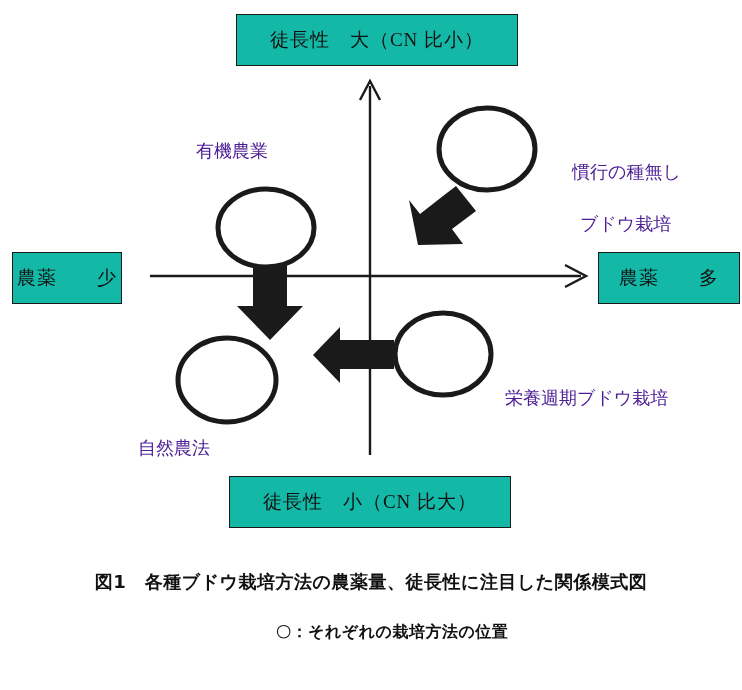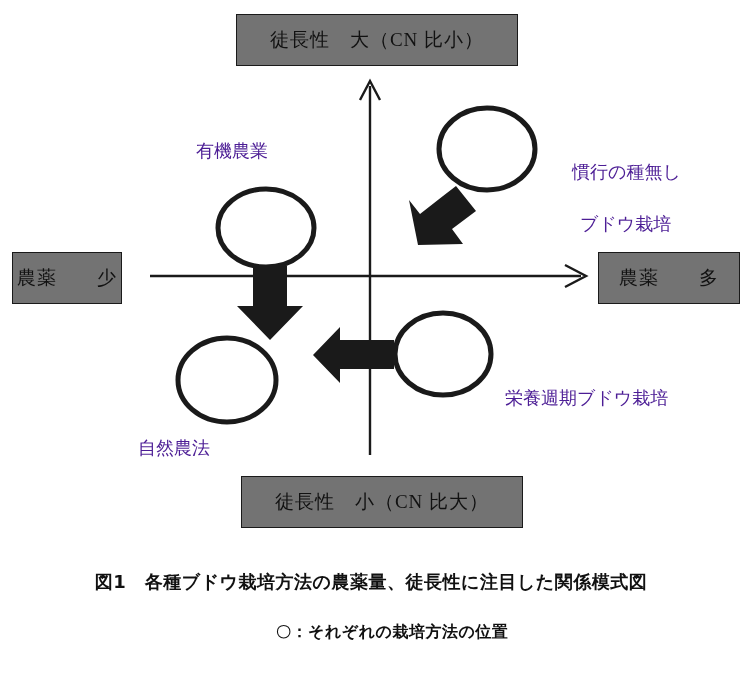--- a/index.html
+++ b/index.html
@@ -20,33 +20,33 @@
     position: absolute;
     left: 0; top: 0;
     width: 742px;
     height: 690px;
   }
 
   
   .axis-box {
     position: absolute;
     border: 1.5px solid #1a1a1a;
-    background: #737373;
+    background: #14b8a6;
     box-sizing: border-box;
     display: flex;
     align-items: center;
     justify-content: center;
     font-size: 19px;
     letter-spacing: 1px;
     white-space: pre;
     color: #111;
   }
 
   #box-top    { left: 236px; top: 14px;  width: 282px; height: 52px; }
-  #box-bottom { left: 241px; top: 476px; width: 282px; height: 52px; }
+  #box-bottom { left: 229px; top: 476px; width: 282px; height: 52px; }
   #box-left   { left: 12px;  top: 252px; width: 110px; height: 52px; }
   #box-right  { left: 598px; top: 252px; width: 142px; height: 52px; }
 
   
   .quad-label {
     position: absolute;
     font-size: 18px;
     line-height: 1.45;
     white-space: pre;
     color: #4c1d95;

